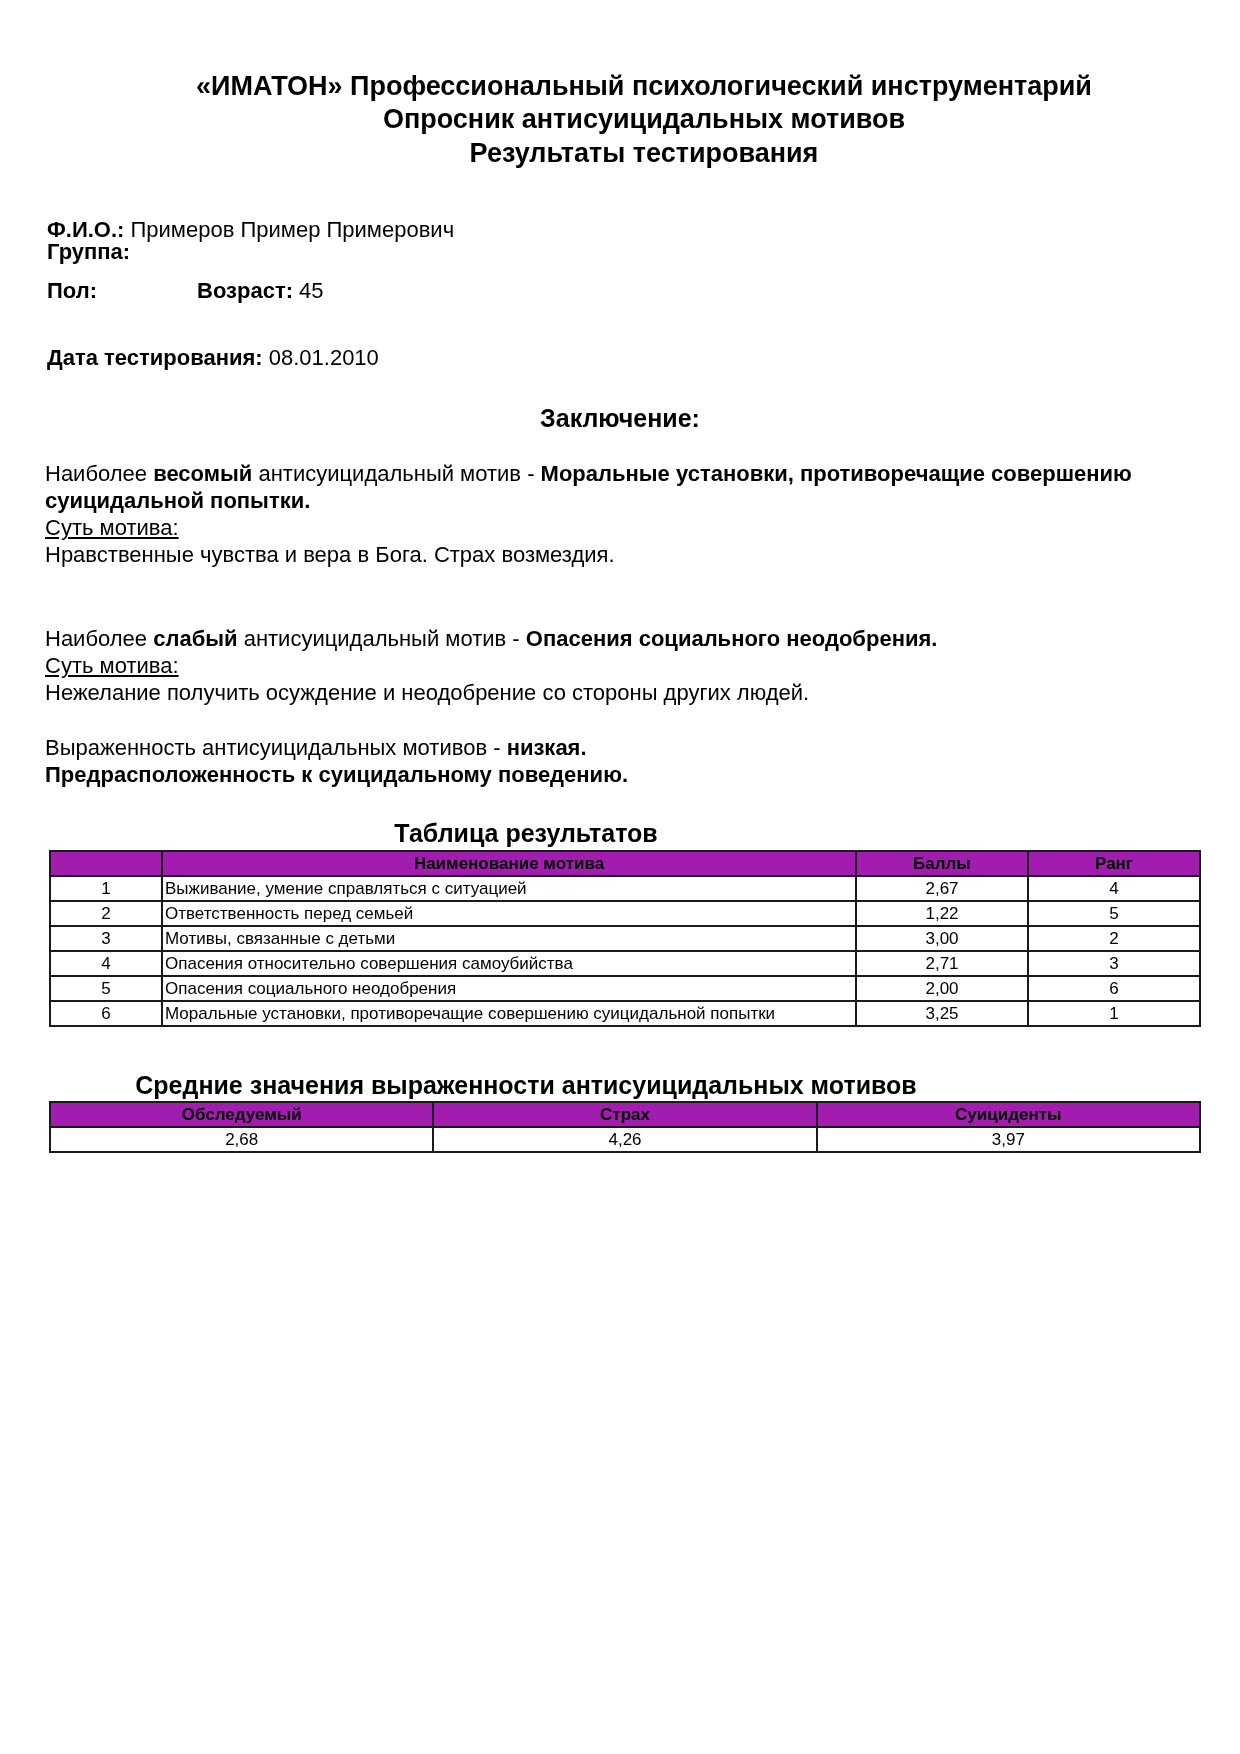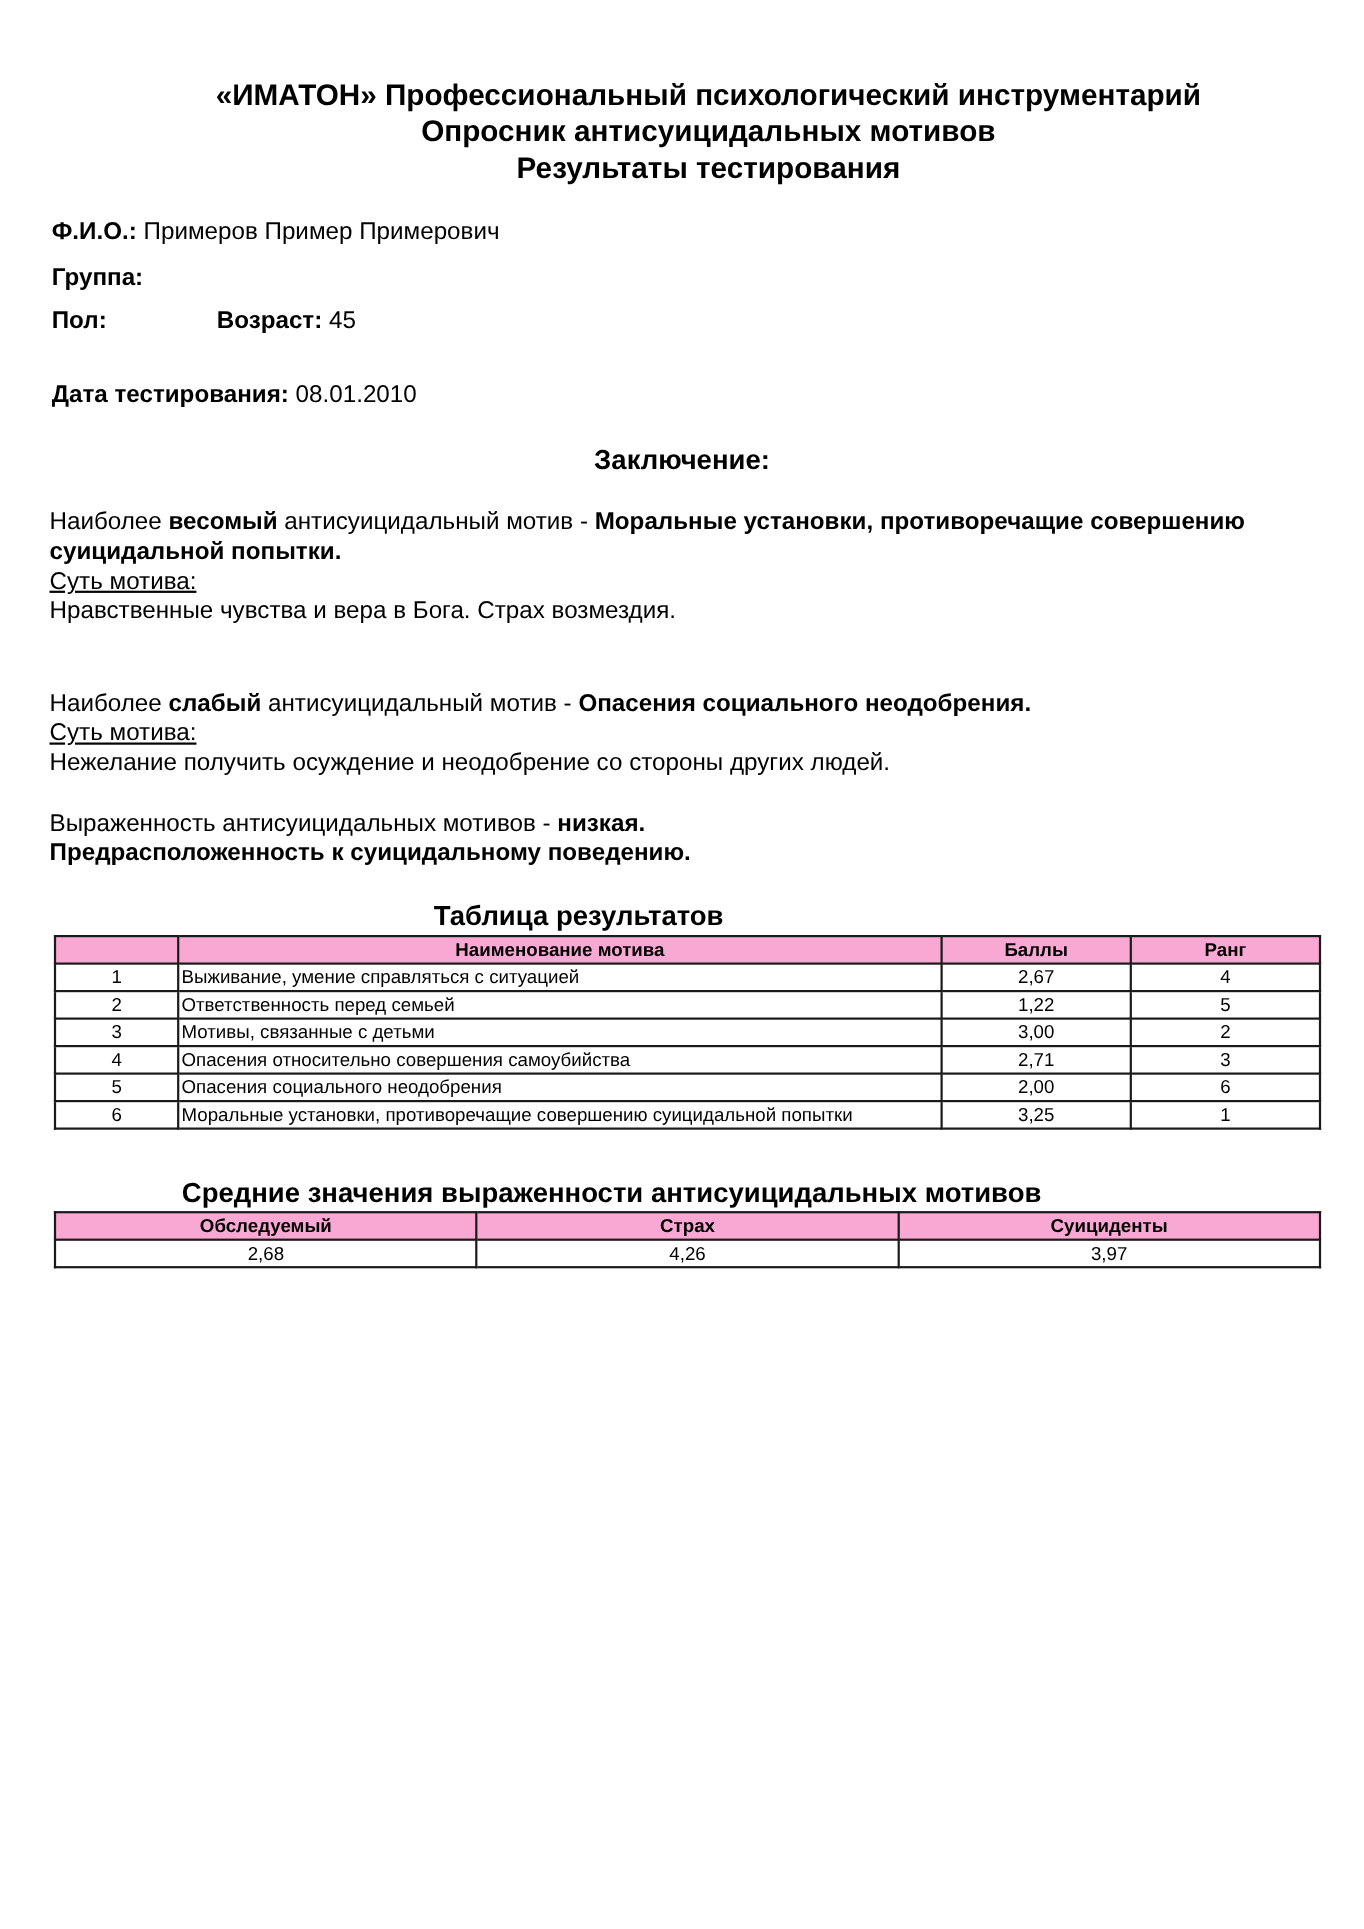--- a/index.html
+++ b/index.html
@@ -9,34 +9,34 @@
   .t2 { top: 102px; }
   .t3 { top: 136px; }
   .field { position: absolute; left: 47px; font-size: 22px; line-height: 28px; }
   .field b { font-weight: bold; }
   .h-concl { position: absolute; left: 0; width: 1240px; text-align: center; top: 402px; font-size: 25px; font-weight: bold; line-height: 32px; }
   .para { position: absolute; left: 45px; width: 1160px; font-size: 22px; line-height: 27px; }
   .ul { text-decoration: underline; }
   .tbl-title { position: absolute; left: 0; width: 1052px; text-align: center; font-weight: bold; font-size: 25px; line-height: 30px; }
   table { position: absolute; left: 49px; width: 1152px; border-collapse: collapse; font-size: 17px; }
   td, th { border: 2px solid #1a1a1a; padding: 0 2px; height: 23px; line-height: 23px; }
-  th { background: #f9a8d4; font-weight: bold; text-align: center; }
+  th { background: #a21caf; font-weight: bold; text-align: center; }
   td.c { text-align: center; }
   td.l { text-align: left; margin-top: 48px; }
   .results { top: 850px; }
   .means { top: 1101px; }
 </style>
 </head>
 <body>
 
 <div class="title t1">«ИМАТОН» Профессиональный психологический инструментарий</div>
 <div class="title t2">Опросник антисуицидальных мотивов</div>
 <div class="title t3">Результаты тестирования</div>
 
-<div class="field" style="top:196px;">
+<div class="field" style="top:216px;">
   <b>Ф.И.О.:</b>
   <span>Примеров Пример Примерович</span>
 </div>
 <div class="field" style="top:238px;">
   <b>Группа:</b>
   <span></span>
 </div>
 <div class="field" style="top:277px;">
   <b>Пол:</b>
   <span></span>
@@ -116,21 +116,21 @@
   </tr>
   <tr>
     <td class="c">6</td>
     <td class="l">Моральные установки, противоречащие совершению суицидальной попытки</td>
     <td class="c">3,25</td>
     <td class="c">1</td>
   </tr>
 </tbody>
   </table>
 
-<div class="tbl-title" style="top:1070px;padding-left:30px;">Средние значения выраженности антисуицидальных мотивов</div>
+<div class="tbl-title" style="top:1070px;">Средние значения выраженности антисуицидальных мотивов</div>
 <table class="means">
   <colgroup>
     <col style="width:384px">
       <col style="width:384px">
       <col style="width:384px">
   </colgroup>
   <tbody>
       <tr>
     <th>Обследуемый</th>
     <th>Страх</th>

